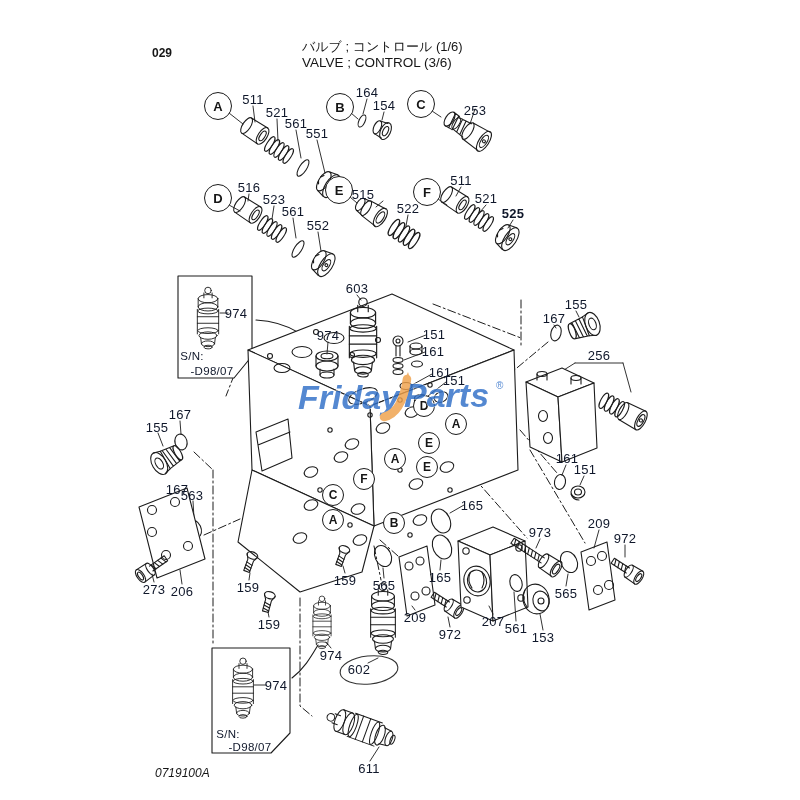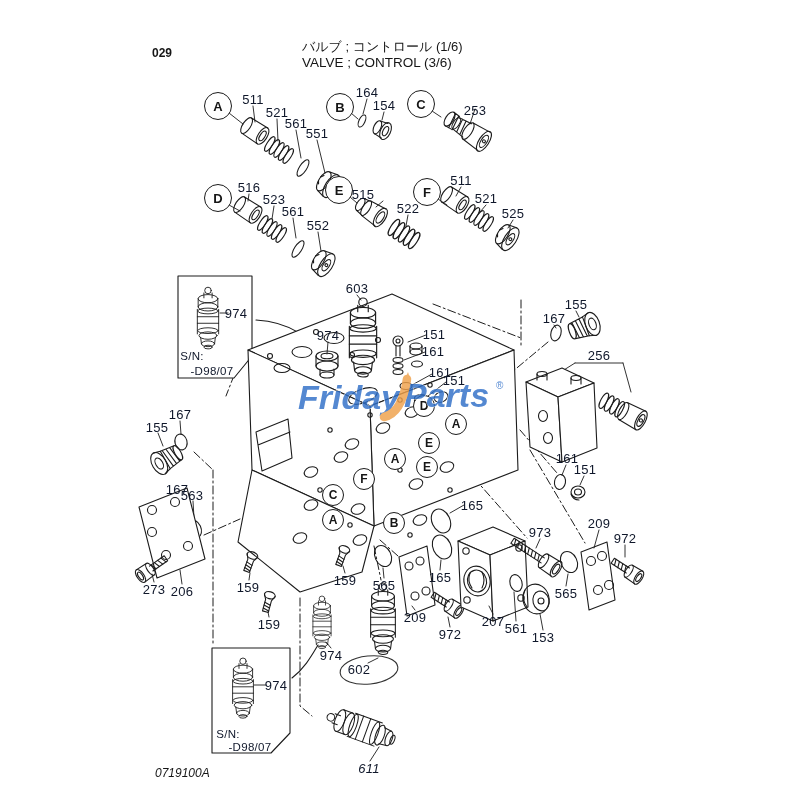--- a/index.html
+++ b/index.html
@@ -414,21 +414,21 @@
       <span class="plbl" style="left: 384px; top: 105px;">154</span>
       <span class="plbl" style="left: 475px; top: 102px; margin-top: 8px;">253</span>
       <span class="plbl" style="left: 249px; top: 187px;">516</span>
       <span class="plbl" style="left: 274px; top: 199px;">523</span>
       <span class="plbl" style="left: 293px; top: 211px;">561</span>
       <span class="plbl" style="left: 318px; top: 225px;">552</span>
       <span class="plbl" style="left: 363px; top: 194px;">515</span>
       <span class="plbl" style="left: 408px; top: 208px;">522</span>
       <span class="plbl" style="left: 461px; top: 180px;">511</span>
       <span class="plbl" style="left: 486px; top: 198px;">521</span>
-      <span class="plbl" style="left: 513px; top: 213px;">525</span>
+      <span class="plbl" style="left: 513px; top: 213px; font-weight: bold;">525</span>
       <span class="plbl" style="left: 236px; top: 313px;">974</span>
       <span class="plbl sn" style="left: 192px; top: 356px;">S/N:</span>
       <span class="plbl sn" style="left: 212px; top: 371px;">-D98/07</span>
       <span class="plbl" style="left: 357px; top: 288px;">603</span>
       <span class="plbl" style="left: 328px; top: 335px;">974</span>
       <span class="plbl" style="left: 434px; top: 334px;">151</span>
       <span class="plbl" style="left: 433px; top: 351px;">161</span>
       <span class="plbl" style="left: 440px; top: 372px;">161</span>
       <span class="plbl" style="left: 454px; top: 380px;">151</span>
       <span class="plbl" style="left: 554px; top: 318px;">167</span>
@@ -452,21 +452,21 @@
       <span class="plbl" style="left: 450px; top: 634px;">972</span>
       <span class="plbl" style="left: 493px; top: 621px;">207</span>
       <span class="plbl" style="left: 540px; top: 532px;">973</span>
       <span class="plbl" style="left: 516px; top: 628px;">561</span>
       <span class="plbl" style="left: 543px; top: 637px;">153</span>
       <span class="plbl" style="left: 599px; top: 523px;">209</span>
       <span class="plbl" style="left: 625px; top: 538px;">972</span>
       <span class="plbl" style="left: 566px; top: 593px;">565</span>
       <span class="plbl" style="left: 331px; top: 655px;">974</span>
       <span class="plbl" style="left: 359px; top: 669px;">602</span>
-      <span class="plbl" style="left: 369px; top: 768px; font-style: italic;">611</span>
+      <span class="plbl" style="left: 369px; top: 768px;">611</span>
       <span class="plbl" style="left: 276px; top: 685px;">974</span>
       <span class="plbl sn" style="left: 228px; top: 734px;">S/N:</span>
       <span class="plbl sn" style="left: 250px; top: 747px;">-D98/07</span>
       <span class="cletter cbig" style="left: 218px; top: 106px;">A</span>
       <span class="cletter cbig" style="left: 340px; top: 107px;">B</span>
       <span class="cletter cbig" style="left: 421px; top: 104px;">C</span>
       <span class="cletter cbig" style="left: 218px; top: 198px;">D</span>
       <span class="cletter cbig" style="left: 339px; top: 190px;">E</span>
       <span class="cletter cbig" style="left: 427px; top: 192px;">F</span>
       <span class="cletter csmall" style="left: 424px; top: 406px;">D</span>

